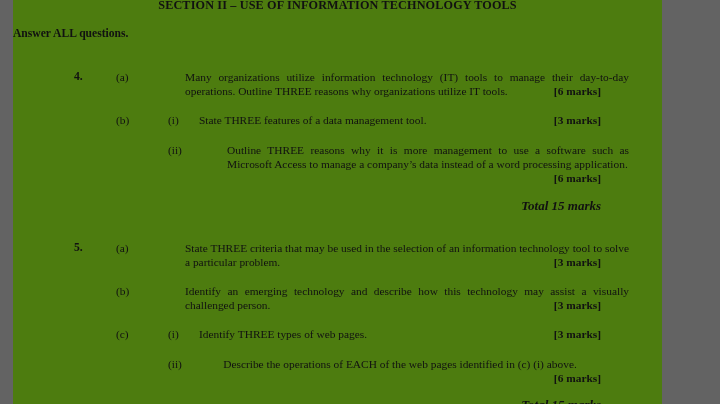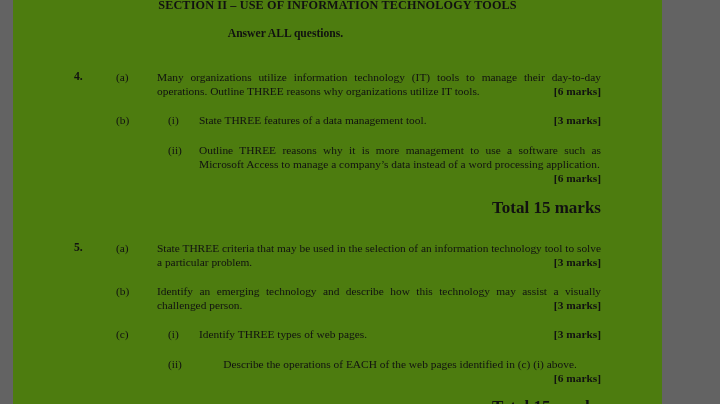--- a/index.html
+++ b/index.html
@@ -56,21 +56,21 @@
     font-weight: bold;
     font-size: 12.2px;
     letter-spacing: 0.15px;
     color: #111;
   }
   .answer-all {
     position: absolute;
     left: 0;
     top: 27px;
     width: 545px;
-    text-align: center;
+    text-align: left;
     font-weight: bold;
     font-size: 11.6px;
     color: #111;
   }
 
   
   .qrow {
     position: absolute;
     color: #111;
     font-size: 11.4px;
@@ -94,36 +94,37 @@
     width: 32px;
     text-align: left;
   }
   .col-body {
     position: absolute;
     color: #111;
   }
   .body-wide   { left: 144px; width: 444px; }
   .body-narrow { left: 186px; width: 402px; }
 
-  .just { text-align: justify; text-align-last: left; }
+  .just { text-align: justify; text-align-last: left; margin-left: 28px; }
   .marks-right {
     position: absolute;
     right: 0;
     font-weight: bold;
     white-space: nowrap;
     font-size: 11.4px;
   }
 
   .total-line {
     position: absolute;
     right: 0;
     font-weight: bold;
-    font-size: 17px;
+    font-size: 13px;
     white-space: nowrap;
     color: #111;
+    font-style: italic;
   }
 </style>
 </head>
 <body>
 
 <div class="scan-viewport">
 
   <div class="gutter gutter-left"></div>
   <div class="gutter gutter-right"></div>
 

